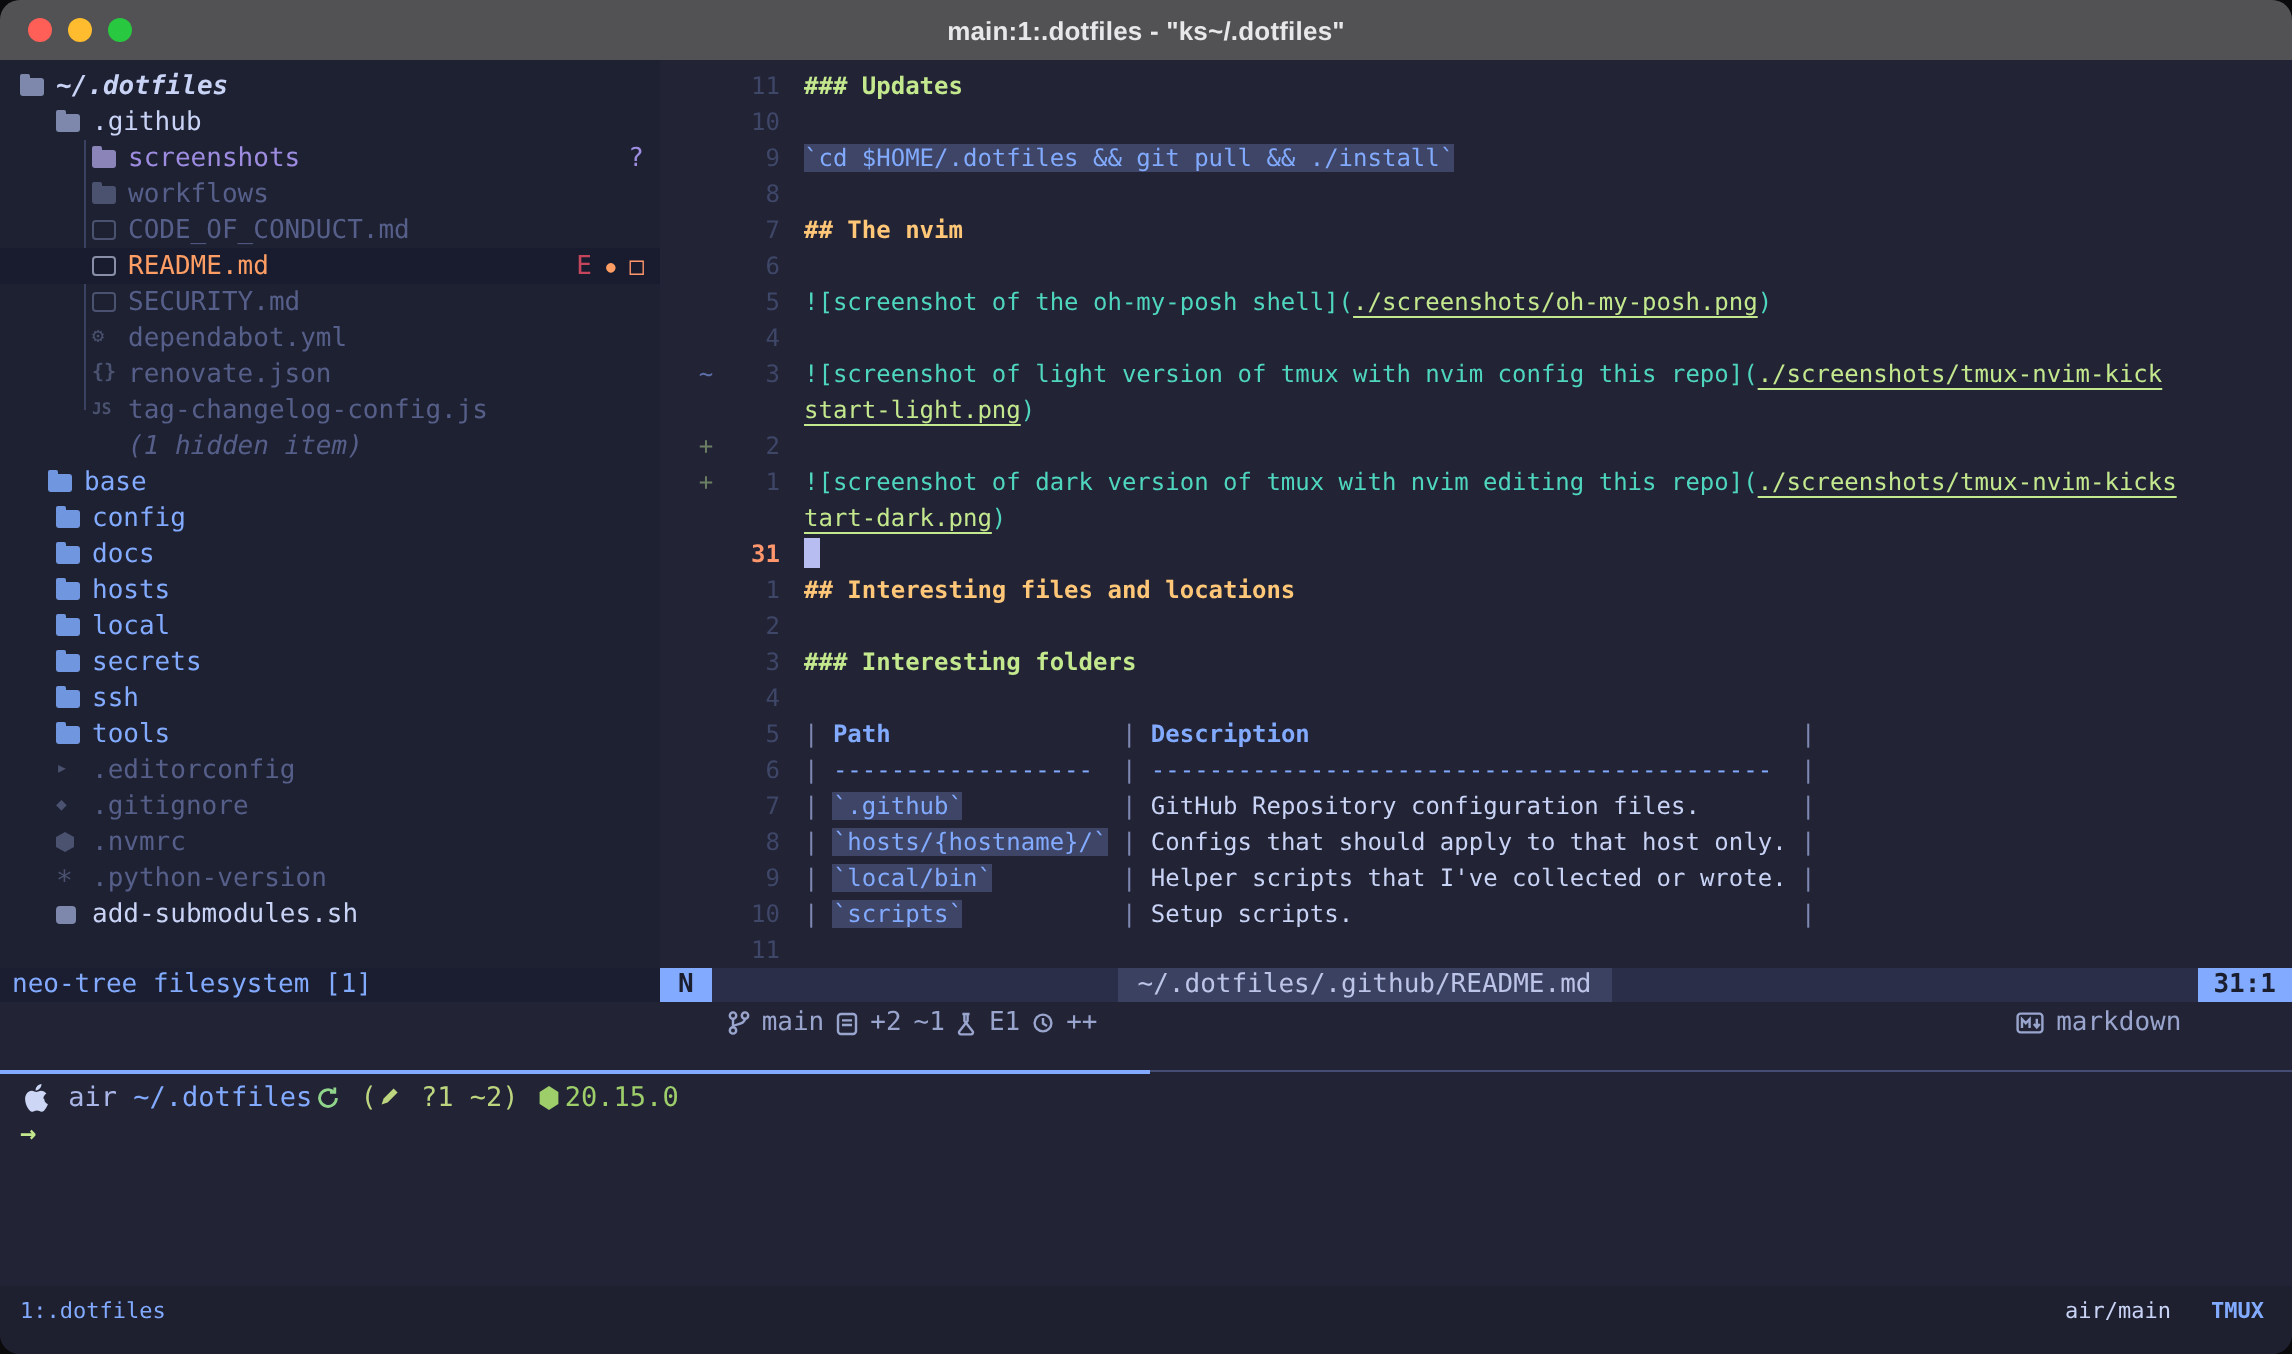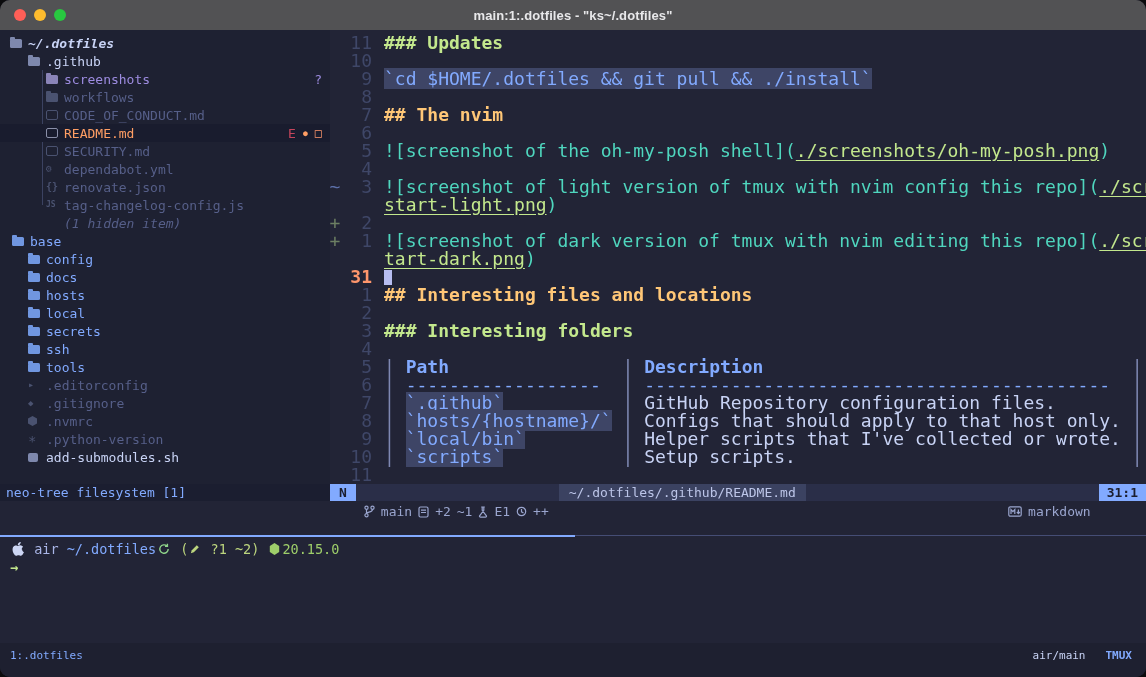--- a/index.html
+++ b/index.html
@@ -39,22 +39,22 @@
   .lab-purple{color:#9d8ce0;}
   .lab-dim{color:#565f89;}
   .lab-blue{color:#82aaff;}
   .lab-orange{color:#ff9e64;}
   .lab-hidden{color:#565f89;font-style:italic;}
   .tmarks{margin-left:auto;display:flex;align-items:center;gap:7px;}
   #indent-guide{position:absolute;left:42px;top:40px;width:1px;height:135px;background:#3b4261;}
   #neo-status{position:absolute;left:0;top:454px;width:330px;height:17px;background:#1b1e30;
               color:#82aaff;font-size:13px;line-height:17px;padding-left:6px;box-sizing:border-box;}
   
-  #editor{position:absolute;top:0;left:328px;right:0;height:454px;padding-top:4px;box-sizing:border-box;
-          font-size:18px;overflow:hidden;}
+  #editor{position:absolute;top:0;left:346px;right:0;height:454px;padding-top:4px;box-sizing:border-box;
+          font-size:12px;overflow:hidden;}
   .erow{display:flex;height:18px;line-height:18px;white-space:pre;}
   .esign{width:14px;flex:0 0 14px;text-align:center;}
   .sgn-add{color:#6c7f63;}.sgn-chg{color:#5c6fa8;}.sgn-none{color:transparent;}
   .enum{width:30px;flex:0 0 30px;text-align:right;color:#3f4768;}
   .enum.cur{color:#ff966c;font-weight:bold;}
   .etext{padding-left:12px;}
   .s-h2{color:#ffc777;font-weight:bold;}
   .s-h3{color:#c3e88d;font-weight:bold;}
   .s-code{color:#82aaff;background:#3e4566;}
   .s-img{color:#4fd6be;}
@@ -116,21 +116,21 @@
           <div class="trow" style="padding-left: 28px;"><span class="ticon c-fg"><span class="fold open"></span></span><span class="tlabel lab-fg">.github</span></div>
           <div class="trow" style="padding-left: 46px;"><span class="ticon c-purple"><span class="fold"></span></span><span class="tlabel lab-purple">screenshots</span><span class="tmarks"><span style="color: rgb(157, 140, 224); font-size: 13px;">?</span></span></div>
           <div class="trow" style="padding-left: 46px;"><span class="ticon c-dim"><span class="fold"></span></span><span class="tlabel lab-dim">workflows</span></div>
           <div class="trow" style="padding-left: 46px; text-align: right;"><span class="ticon c-dim"><span class="docic"></span></span><span class="tlabel lab-dim">CODE_OF_CONDUCT.md</span></div>
           <div class="trow sel" style="padding-left: 46px;"><span class="ticon c-orange"><span class="docic"></span></span><span class="tlabel lab-orange">README.md</span><span class="tmarks"><span style="color: rgb(197, 69, 92); font-size: 13px;">E</span><span style="color: rgb(255, 158, 100); font-size: 8px;">●</span><span style="color: rgb(255, 150, 108); font-size: 12px;">□</span></span></div>
           <div class="trow" style="padding-left: 46px;"><span class="ticon c-dim"><span class="docic"></span></span><span class="tlabel lab-dim">SECURITY.md</span></div>
           <div class="trow" style="padding-left: 46px;"><span class="ticon c-dim"><span class="tg">⚙</span></span><span class="tlabel lab-dim">dependabot.yml</span></div>
           <div class="trow" style="padding-left: 46px;"><span class="ticon c-dim"><span class="tg tiny">{}</span></span><span class="tlabel lab-dim">renovate.json</span></div>
           <div class="trow" style="padding-left: 46px;"><span class="ticon c-dim"><span class="tg js">JS</span></span><span class="tlabel lab-dim">tag-changelog-config.js</span></div>
           <div class="trow" style="padding-left: 46px;"><span class="ticon c-hidden"></span><span class="tlabel lab-hidden">(1 hidden item)</span></div>
-          <div class="trow" style="padding-left: 12px;"><span class="ticon c-blue"><span class="fold"></span></span><span class="tlabel lab-blue">base</span></div>
+          <div class="trow" style="padding-left: 24px;"><span class="ticon c-blue"><span class="fold"></span></span><span class="tlabel lab-blue">base</span></div>
           <div class="trow" style="padding-left: 28px;"><span class="ticon c-blue"><span class="fold"></span></span><span class="tlabel lab-blue">config</span></div>
           <div class="trow" style="padding-left: 28px;"><span class="ticon c-blue"><span class="fold"></span></span><span class="tlabel lab-blue">docs</span></div>
           <div class="trow" style="padding-left: 28px;"><span class="ticon c-blue"><span class="fold"></span></span><span class="tlabel lab-blue">hosts</span></div>
           <div class="trow" style="padding-left: 28px;"><span class="ticon c-blue"><span class="fold"></span></span><span class="tlabel lab-blue">local</span></div>
           <div class="trow" style="padding-left: 28px;"><span class="ticon c-blue"><span class="fold"></span></span><span class="tlabel lab-blue">secrets</span></div>
           <div class="trow" style="padding-left: 28px;"><span class="ticon c-blue"><span class="fold"></span></span><span class="tlabel lab-blue">ssh</span></div>
           <div class="trow" style="padding-left: 28px;"><span class="ticon c-blue"><span class="fold"></span></span><span class="tlabel lab-blue">tools</span></div>
           <div class="trow" style="padding-left: 28px;"><span class="ticon c-dim"><span class="tg">▸</span></span><span class="tlabel lab-dim">.editorconfig</span></div>
           <div class="trow" style="padding-left: 28px;"><span class="ticon c-dim"><span class="tg dia">◆</span></span><span class="tlabel lab-dim">.gitignore</span></div>
           <div class="trow" style="padding-left: 28px;"><span class="ticon c-dim"><span class="hexic"></span></span><span class="tlabel lab-dim">.nvmrc</span></div>

